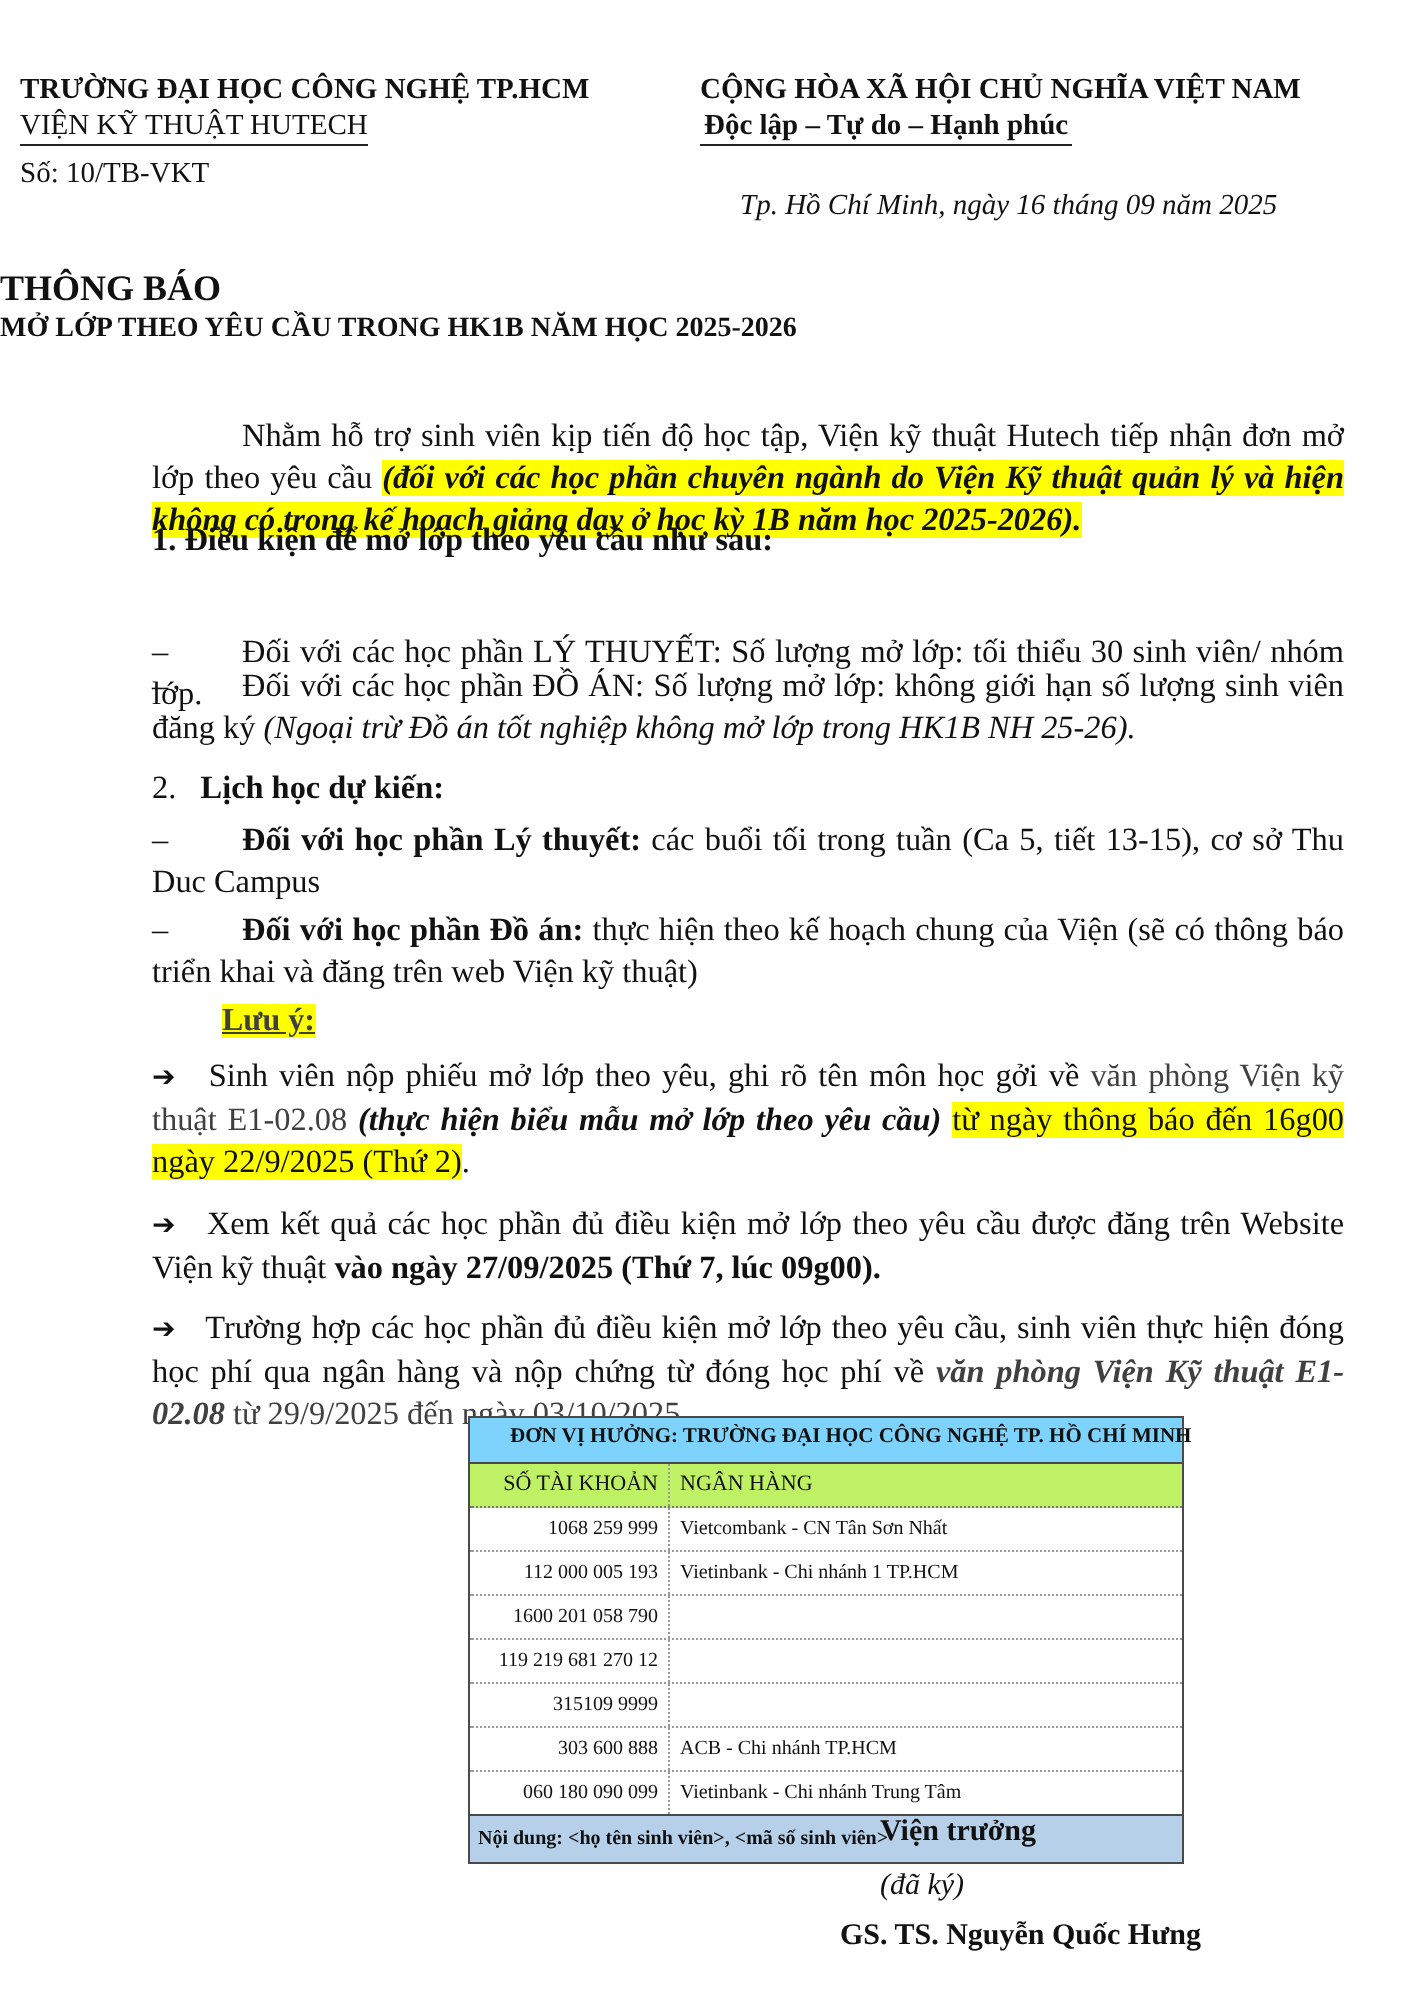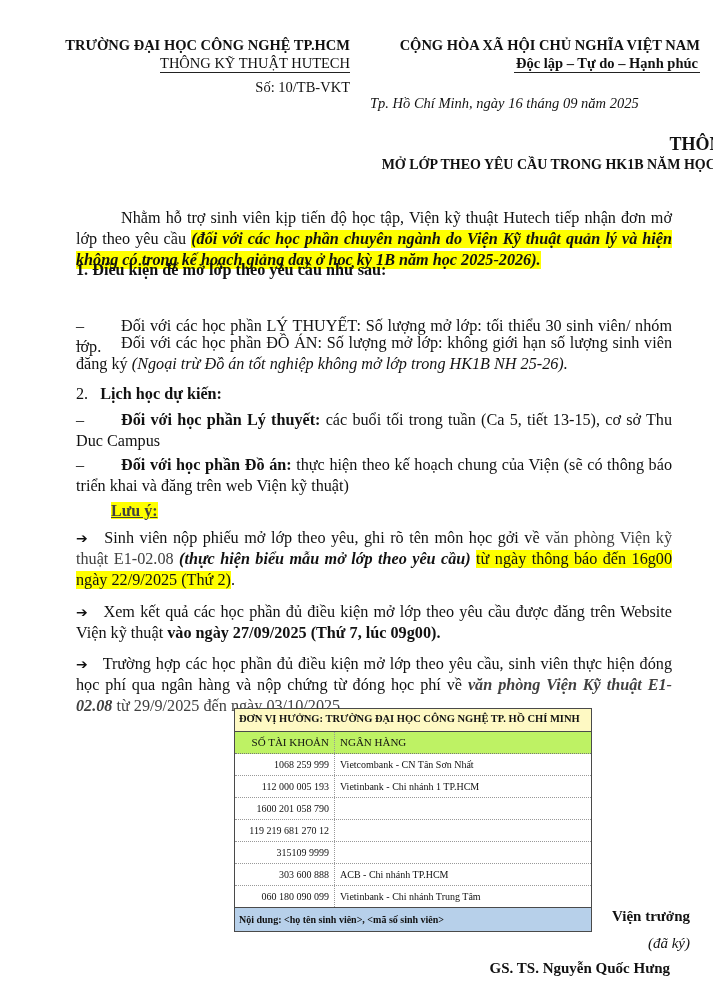--- a/index.html
+++ b/index.html
@@ -1,19 +1,19 @@
 <!DOCTYPE html>
 <html><head>
 <meta charset="utf-8">
 <style>
   html, body { margin: 0; padding: 0; background: #ffffff; }
   body { width: 713px; height: 1008px; position: relative; overflow: hidden;
          font-family: "Liberation Serif", "DejaVu Serif", serif; color: #111; }
   .abs { position: absolute; }
-  .center { text-align: right; }
+  .center { text-align: left; }
   .b { font-weight: bold; }
   .i { font-style: italic; }
   .u { text-decoration: underline; }
   .red { color: #404040; }
   .hl { background: #ffff00; }
 
   
   .hdr-left { left: 10px; width: 340px; top: 36px; font-size: 14.5px; line-height: 18px; }
   .hdr-right { left: 350px; width: 350px; top: 36px; font-size: 14.5px; line-height: 18px; }
   .hdr-left .l2 { display: inline-block; border-bottom: 1px solid #222; line-height: 17px; }
@@ -25,39 +25,39 @@
   .title { left: 0; width: 800px; top: 134px; font-size: 18px; font-weight: bold; }
   .subtitle { left: 0; width: 800px; top: 157px; font-size: 14px; font-weight: bold; }
 
   .body { left: 76px; width: 596px; font-size: 16.2px; line-height: 21px; text-align: justify; }
   .indent { text-indent: 45px; }
   .dash { display: inline-block; width: 45px; }
 
   
   .bank { left: 234px; top: 708px; width: 356px; border: 1.5px solid #4a4a4a; background: #fff;
           font-family: "Liberation Serif", serif; font-size: 10px; }
-  .bank .head { background: #fef9c3; font-weight: bold; padding: 4px 4px; height: 14px;
+  .bank .head { background: #7dd3fc; font-weight: bold; padding: 4px 20px; height: 14px;
                 border-bottom: 1px solid #4a4a4a; font-size: 10.5px; white-space: nowrap; }
   .bank .colhdr { display: flex; background: #bef264; font-weight: normal; height: 21px;
                   border-bottom: 1px dotted #777; font-size: 11px; }
   .bank .row { display: flex; height: 21px; border-bottom: 1px dotted #999; }
   .bank .c1 { width: 100px; text-align: right; padding-right: 5px; border-right: 1px dotted #999;
               line-height: 21px; box-sizing: border-box; }
   .bank .c2 { flex: 1; padding-left: 5px; line-height: 21px; }
   .bank .foot { background: #b7d0ea; font-weight: bold; padding: 3px 4px; height: 17px;
                 border-top: 1px solid #4a4a4a; line-height: 17px; }
 
   .sign { left: 440px; width: 250px; font-size: 15px; }
 </style>
 </head>
 <body>
 
 <div class="abs hdr-left center b">
   <div>TRƯỜNG ĐẠI HỌC CÔNG NGHỆ TP.HCM</div>
-  <div><span class="l2" style="font-weight:normal">THÔNG KỸ THUẬT HUTECH</span></div>
+  <div><span class="l2" style="font-weight:normal">VIỆN KỸ THUẬT HUTECH</span></div>
 </div>
 <div class="abs docno center">Số: 10/TB-VKT</div>
 
 <div class="abs hdr-right center b">
   <div>CỘNG HÒA XÃ HỘI CHỦ NGHĨA VIỆT NAM</div>
   <div><span class="l2">Độc lập – Tự do – Hạnh phúc</span></div>
 </div>
 <div class="abs date i">Tp. Hồ Chí Minh, ngày 16 tháng 09 năm 2025</div>
 
 <div class="abs title center" style="left:0;width:780px;">THÔNG BÁO</div>

